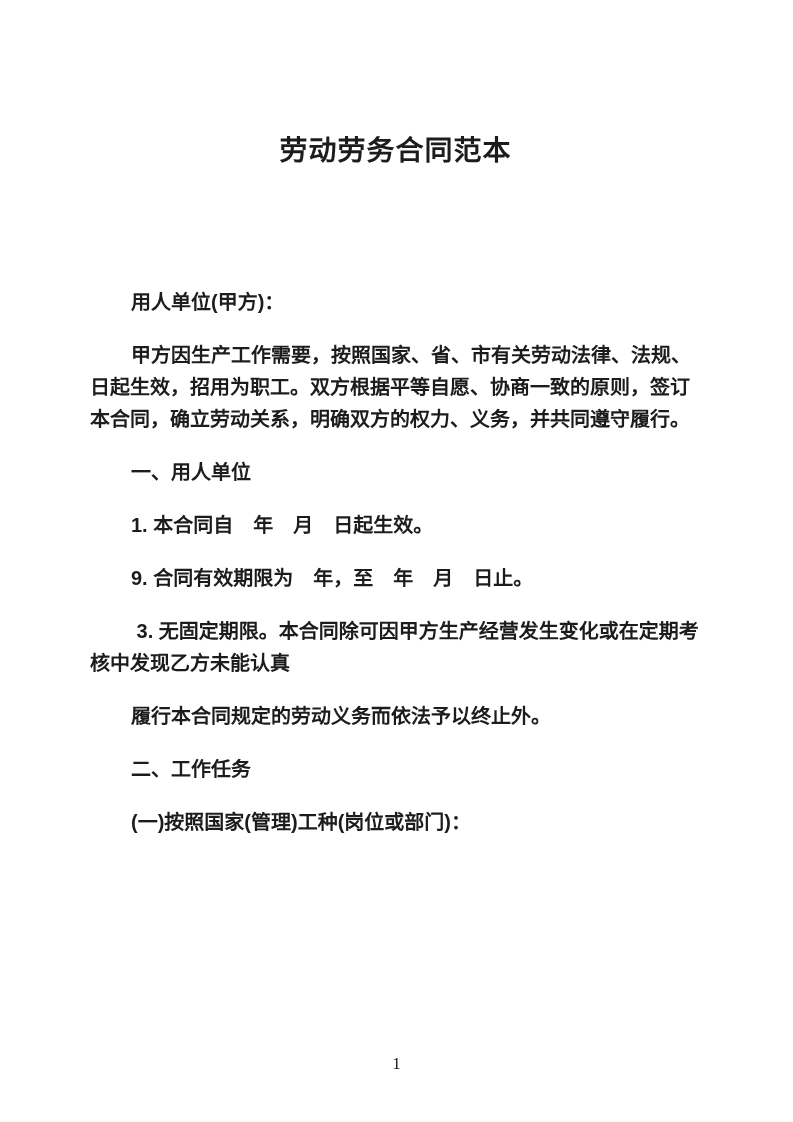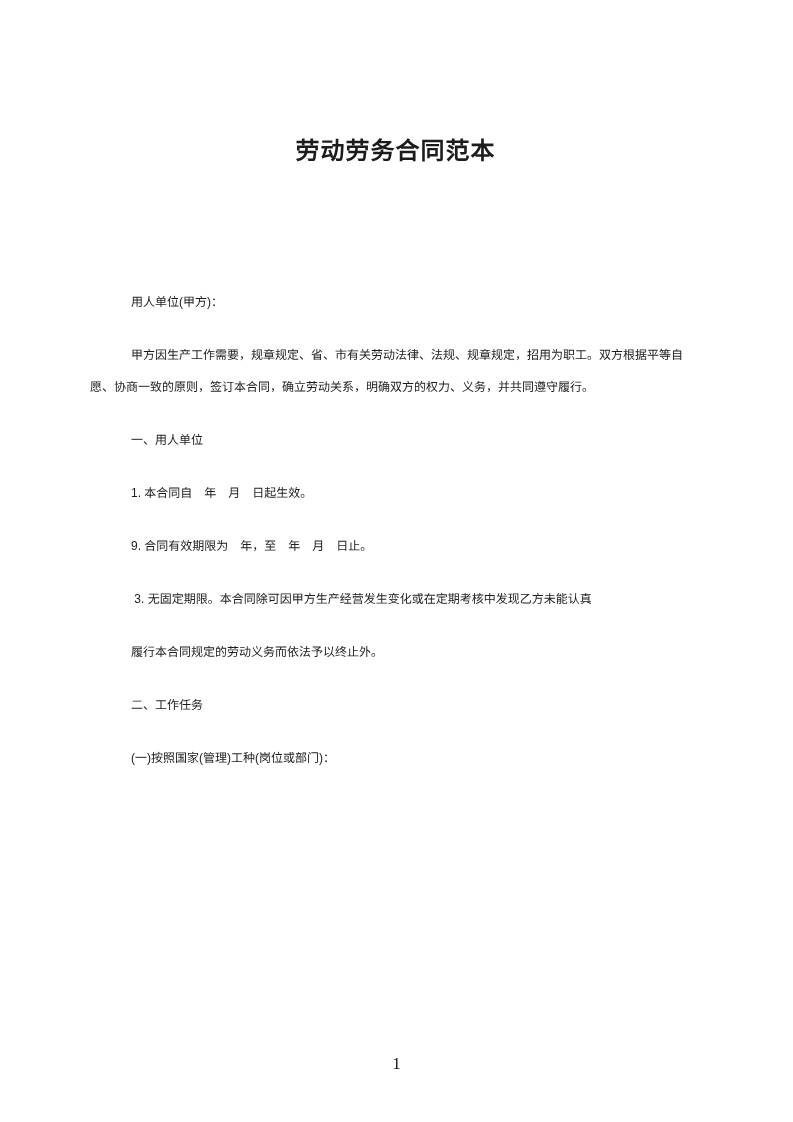--- a/index.html
+++ b/index.html
@@ -14,31 +14,31 @@
     margin: 0 auto;
     background: #ffffff;
     color: #1c1c1c;
     font-family: "Liberation Sans", sans-serif;
     box-sizing: border-box;
     padding: 136px 92px 0 90px;
     overflow: hidden;
   }
   .doc-title {
     margin: 0 0 120px 0;
-    font-size: 24px;
+    font-size: 28px;
     line-height: 30px;
     font-weight: 700;
     text-align: center;
     letter-spacing: 1px;
   }
   .para {
     margin: 0 0 21px 0;
-    font-size: 12px;
+    font-size: 20px;
     line-height: 32px;
-    font-weight: 400;
+    font-weight: 700;
     text-indent: 41px;
     white-space: pre-wrap;
     word-break: break-all;
   }
   .page-number {
     position: absolute;
     left: 0;
     right: 0;
     bottom: 48px;
     text-align: center;
@@ -53,21 +53,21 @@
 <body>
 
 <div class="page">
 
   <h1 class="doc-title">劳动劳务合同范本</h1>
 
   <p class="para">用人单位(甲方)：</p>
 
 
 
-  <p class="para">甲方因生产工作需要，规章规定、省、市有关劳动法律、法规、规章规定，招用为职工。双方根据平等自愿、协商一致的原则，签订本合同，确立劳动关系，明确双方的权力、义务，并共同遵守履行。</p>
+  <p class="para">甲方因生产工作需要，按照国家、省、市有关劳动法律、法规、日起生效，招用为职工。双方根据平等自愿、协商一致的原则，签订本合同，确立劳动关系，明确双方的权力、义务，并共同遵守履行。</p>
 
   <p class="para">一、用人单位</p>
 
   <p class="para">1. 本合同自　年　月　日起生效。</p>
 
   <p class="para">9. 合同有效期限为　年，至　年　月　日止。</p>
 
   <p class="para"> 3. 无固定期限。本合同除可因甲方生产经营发生变化或在定期考核中发现乙方未能认真</p>
 
   <p class="para">履行本合同规定的劳动义务而依法予以终止外。</p>

